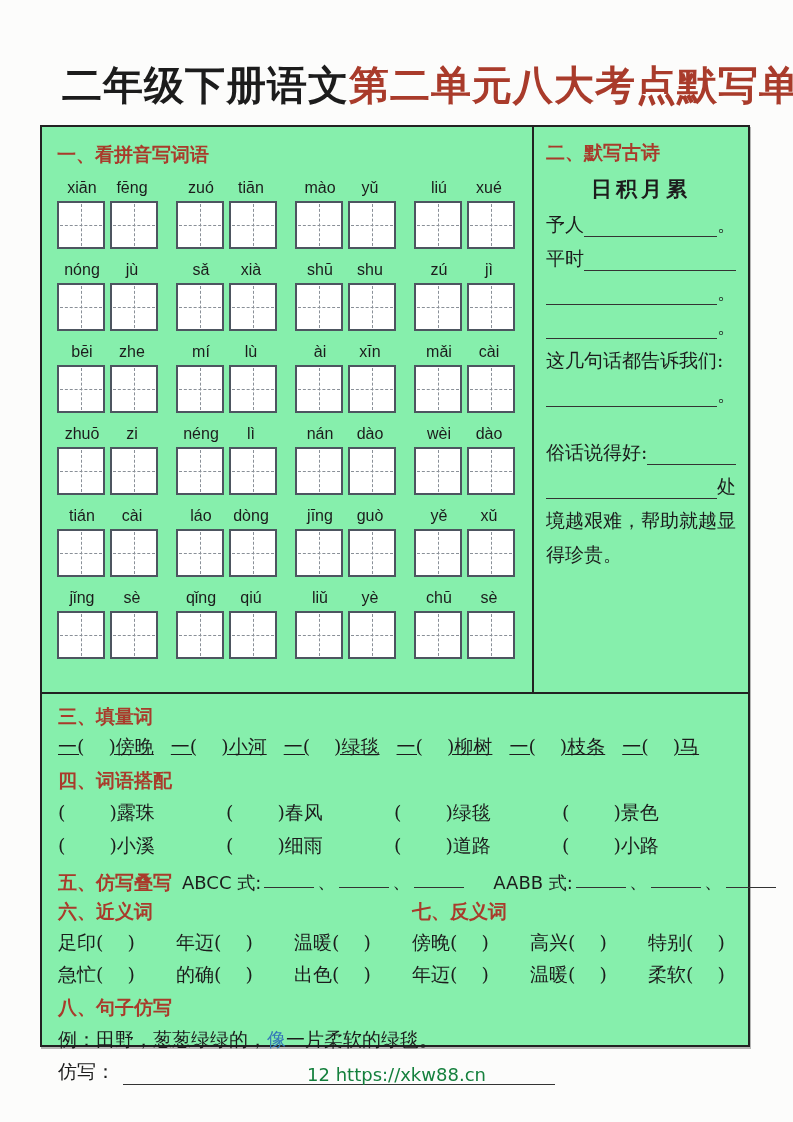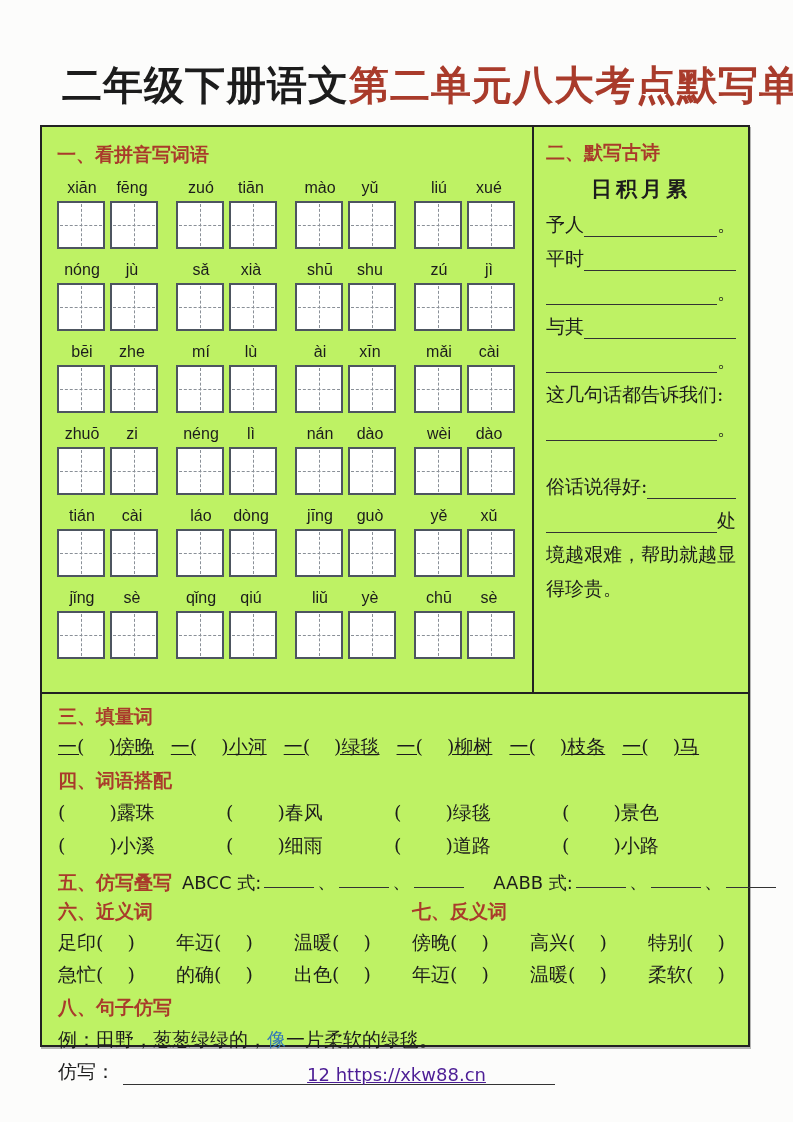--- a/index.html
+++ b/index.html
@@ -18,21 +18,21 @@
     font-family:"DejaVu Serif","Liberation Serif",serif;
     overflow:hidden;
   }
   .title{
     position:absolute;top:58px;left:62px;margin:0;
     font-size:40px;font-weight:700;letter-spacing:1px;white-space:nowrap;
   }
   .title .red-part{color:var(--red);}
   .sheet{
     position:absolute;top:125px;left:40px;width:710px;height:922px;
-    border:2px solid var(--rule);background:#bef264;
+    border:2px solid var(--rule);background:#86efac;
     box-shadow:1px 2px 0 rgba(0,0,0,.28);
   }
   .top{display:flex;height:567px;border-bottom:2px solid var(--rule);}
   .col-left{width:501px;border-right:2px solid var(--rule);padding:14px 15px 0 15px;}
   .col-right{flex:1;padding:12px 12px 0 12px;display:flex;flex-direction:column;border-radius:15px;}
   .sec-header{color:var(--red);font-weight:700;font-size:19px;line-height:26px;white-space:nowrap;}
   
   .p-row{display:flex;justify-content:space-between;margin-top:11px;}
   .p-group{width:103px;}
   .p-syls{display:flex;}
@@ -61,23 +61,22 @@
   .sa-col-left{width:372px;}
   .sa-col-right{flex:1;}
   .sa-row{display:flex;margin:6px 0;}
   .sa-item{width:118px;white-space:nowrap;}
   .example-line{margin:7px 0 6px;white-space:nowrap;}
   .blue-char{color:var(--blue);}
   .imitate-line{display:flex;align-items:flex-end;margin-top:4px;}
   .imitate-blank{width:432px;border-bottom:1.5px solid #333;height:24px;margin-left:8px;}
   .footer{
     position:absolute;top:1064px;left:0;width:100%;text-align:center;
-    color:#4c1d95;font-size:18px;
+    color:#15803d;font-size:18px;
     font-family:"DejaVu Sans","Liberation Sans",sans-serif;
-    text-decoration:underline;
   }
 </style>
 </head>
 <body>
 
 <h1 class="title"><span>二年级下册语文</span><span class="red-part">第二单元八大考点默写单</span></h1>
 
 <div class="sheet">
   <div class="top">
 
@@ -348,24 +347,20 @@
             <span class="pl-blank"></span>
             <span class="pl-suf">。</span>
           </div>
           <div class="poem-line">
             <span class="pl-pre">平时</span>
             <span class="pl-blank"></span>
           </div>
           <div class="poem-line">
             <span class="pl-blank"></span>
             <span class="pl-suf">。</span>
-          </div>
-          <div class="poem-line">
-            <span class="pl-pre">与其</span>
-            <span class="pl-blank"></span>
           </div>
           <div class="poem-line">
             <span class="pl-blank"></span>
             <span class="pl-suf">。</span>
           </div>
           <div class="poem-line">
             <span class="pl-pre">这几句话都告诉我们:</span>
           </div>
           <div class="poem-line">
             <span class="pl-blank"></span>

